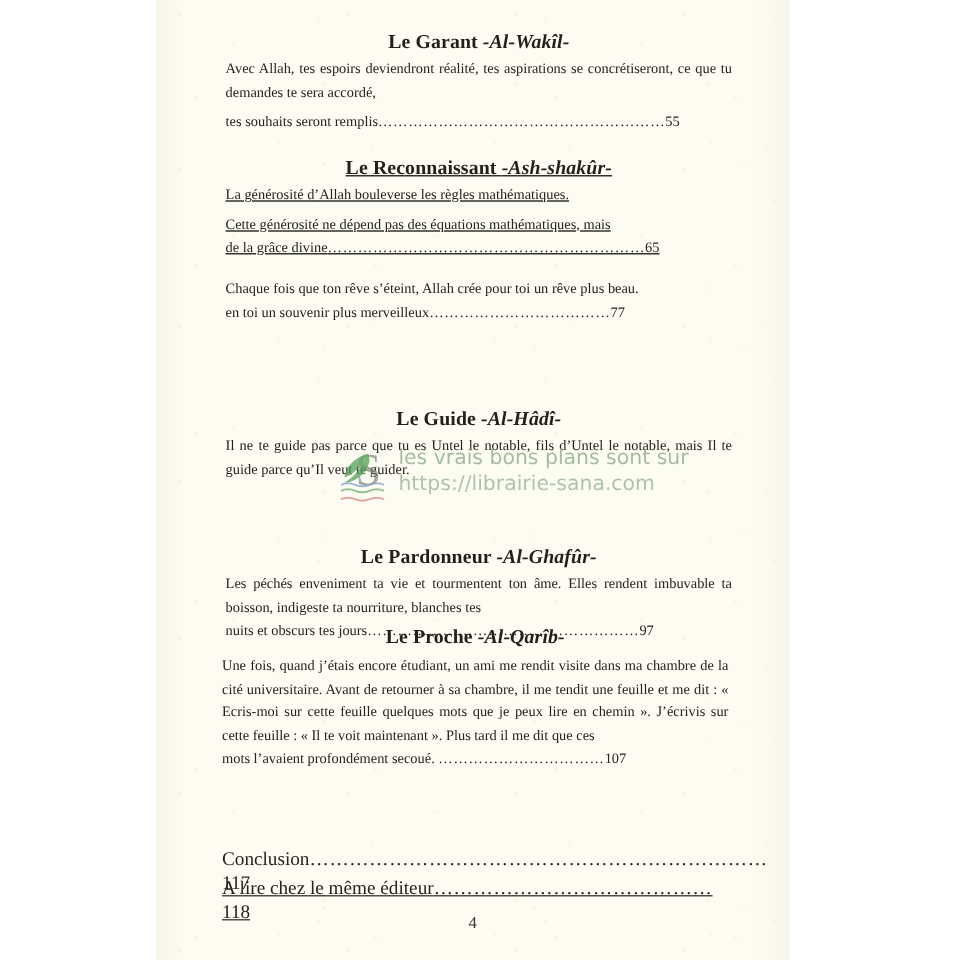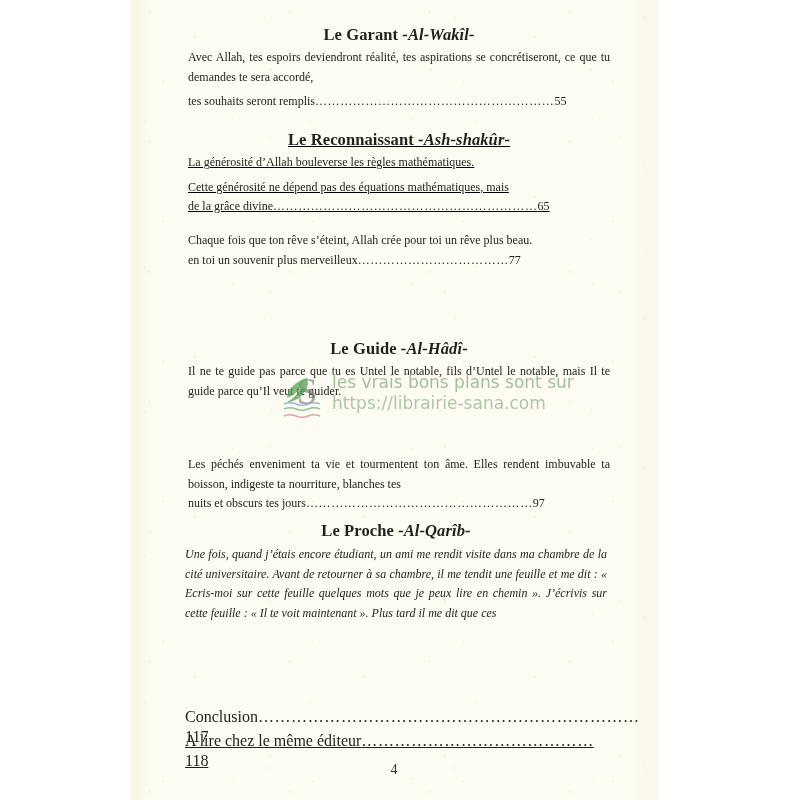--- a/index.html
+++ b/index.html
@@ -187,27 +187,29 @@
       <p class="para">Chaque fois que ton rêve s’éteint, Allah crée pour toi un rêve plus beau.</p>
       <p class="para last"><span>en toi un souvenir plus merveilleux</span><span class="leader">………………………………</span><span class="pagenum">77</span></p>
     </div>
 
     <div class="toc-entry" style="top:340px;">
       <div class="entry-title"><span>Le Guide </span><span class="ar">-Al-Hâdî-</span></div>
       <p class="para">Il ne te guide pas parce que tu es Untel le notable, fils d’Untel le notable, mais Il te guide parce qu’Il veut te guider.</p>
     </div>
 
     <div class="toc-entry" style="top:455px;">
+      <div class="entry-title"><span>Le Pardonneur </span><span class="ar">-Al-Ghafûr-</span></div>
       <p class="para">Les péchés enveniment ta vie et tourmentent ton âme. Elles rendent imbuvable ta boisson, indigeste ta nourriture, blanches tes</p>
       <p class="para last"><span>nuits et obscurs tes jours</span><span class="leader">………………………………………………</span><span class="pagenum">97</span></p>
     </div>
 
     <div class="toc-entry" style="top:522px; left:55px;">
       <div class="entry-title"><span>Le Proche </span><span class="ar">-Al-Qarîb-</span></div>
-      <p class="para" style="margin-top:4px;font-style:italic;">Une fois, quand j’étais encore étudiant, un ami me rendit visite dans ma chambre de la cité universitaire. Avant de retourner à sa chambre, il me tendit une feuille et me dit : « Ecris-moi sur cette feuille quelques mots que je peux lire en chemin ». J’écrivis sur cette feuille : « Il te voit maintenant ». Plus tard il me dit que ces</p>
+      <p class="para" style="margin-top:4px;">Une fois, quand j’étais encore étudiant, un ami me rendit visite dans ma chambre de la cité universitaire. Avant de retourner à sa chambre, il me tendit une feuille et me dit : « Ecris-moi sur cette feuille quelques mots que je peux lire en chemin ». J’écrivis sur cette feuille : « Il te voit maintenant ». Plus tard il me dit que ces</p>
+      <p class="para last"><span>mots l’avaient profondément secoué. </span><span class="leader">……………………………</span><span class="pagenum">107</span></p>
     </div>
 
     <div class="standalone" style="top:707px; left:55px;">
       <span>Conclusion</span><span class="leader">……………………………………………………………</span><span class="pagenum">117</span>
     </div>
 
     <div class="standalone" style="top:731px; left:55px;text-decoration:underline;">
       <span>A lire chez le même éditeur</span><span class="leader">……………………………………</span><span class="pagenum">118</span>
     </div>
 

